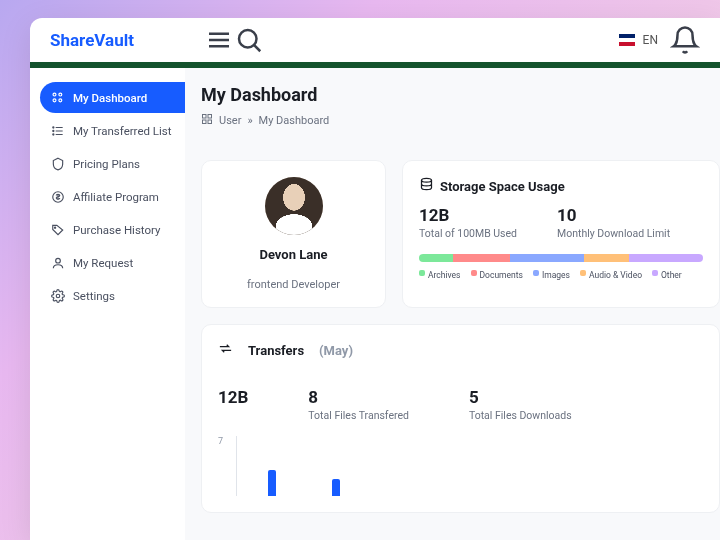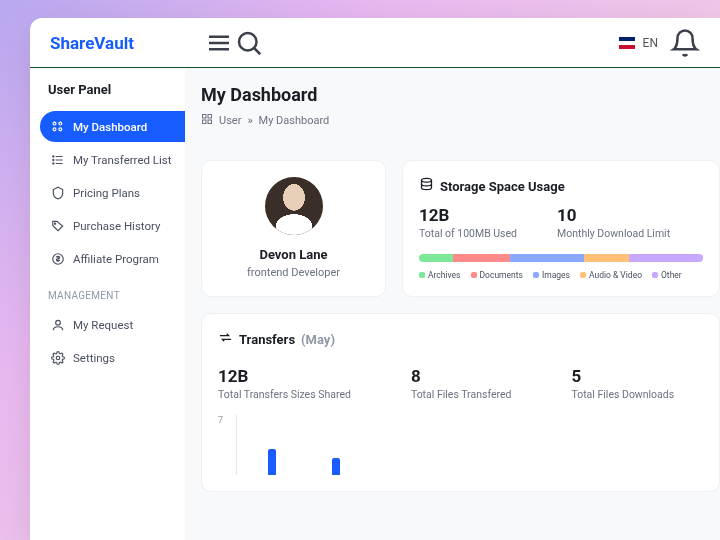--- a/index.html
+++ b/index.html
@@ -1,18 +1,18 @@
 <!DOCTYPE html>
 <html><head>
 <meta charset="utf-8">
 <style>
 *{margin:0;padding:0;box-sizing:border-box;font-family:-apple-system,BlinkMacSystemFont,"Segoe UI",Roboto,sans-serif}
 body{width:720px;height:540px;overflow:hidden;background:linear-gradient(135deg,#b8a8f0 0%,#e8b8f0 30%,#f0c8e8 60%,#a8c8f0 100%)}
 .app{position:absolute;top:18px;left:30px;right:0;bottom:0;background:#fff;border-radius:12px 0 0 0;box-shadow:0 8px 32px rgba(0,0,0,.1);display:flex;flex-direction:column;overflow:hidden}
-.topbar{height:50px;display:flex;align-items:center;padding:0 20px;border-bottom:1px solid #14532d}
+.topbar{height:50px;display:flex;align-items:center;padding:0 20px;border-bottom:6px solid #14532d}
 .logo{font-size:17px;font-weight:700;color:#175cff}
 .top-spacer{flex:0 0 70px}
 .icon-btn{width:30px;height:30px;display:flex;align-items:center;justify-content:center;color:#3a3f4a;cursor:pointer}
 .top-right{margin-left:auto;display:flex;align-items:center;gap:12px}
 .lang{display:flex;align-items:center;gap:8px;font-size:12px;color:#555}
 .flag{width:16px;height:12px;background:linear-gradient(#012169 0 33%,#fff 33% 66%,#c8102e 66%);position:relative}
 .body{flex:1;display:flex;overflow:hidden}
 .sidebar{width:155px;padding:14px 0 14px 10px;overflow:hidden}
 .panel-title{font-size:13px;font-weight:700;color:#1a1d24;padding:0 8px 14px}
 .nav-item{display:flex;align-items:center;gap:8px;padding:8px 10px;border-radius:20px 0 0 20px;font-size:11.5px;color:#4a5060;cursor:pointer;margin-bottom:2px}
@@ -22,41 +22,41 @@
 .section-label{font-size:10px;color:#9099a8;padding:14px 8px 8px;letter-spacing:.3px}
 .main{flex:1;background:#f8f9fb;padding:16px 0 0 16px;overflow:hidden}
 .page-title{font-size:18px;font-weight:700;color:#1a1d24;margin-bottom:8px}
 .breadcrumb{display:flex;align-items:center;gap:6px;font-size:11px;color:#6b7280;margin-bottom:32px}
 .bc-icon svg{width:12px;height:12px}
 .cards-row{display:flex;gap:16px}
 .card{background:#fff;border:1px solid #eef0f3;border-radius:10px;padding:16px}
 .profile-card{width:185px;display:flex;flex-direction:column;align-items:center}
 .avatar{width:58px;height:58px;border-radius:50%;background:linear-gradient(135deg,#f0e0d0,#d8c8b8);margin-bottom:12px;position:relative;overflow:hidden}
 .avatar::after{content:"";position:absolute;inset:0;background:radial-gradient(ellipse 18px 22px at 50% 35%,#e8d0b8 0 60%,transparent 61%),radial-gradient(ellipse 30px 20px at 50% 85%,#fff 0 60%,transparent 61%),linear-gradient(#3a2f28,#3a2f28);background-blend-mode:normal}
-.profile-name{font-size:13px;font-weight:700;color:#1a1d24;margin-bottom:4px}
+.profile-name{font-size:13px;font-weight:700;color:#1a1d24;margin-bottom:16px}
 .profile-role{font-size:11px;color:#6b7280}
 .storage-card{flex:1;min-width:300px}
 .storage-head{display:flex;align-items:center;gap:6px;font-size:13px;font-weight:700;color:#1a1d24;margin-bottom:10px}
 .storage-head svg{width:15px;height:15px}
 .stat-row{display:flex;gap:40px;margin-bottom:14px}
 .stat-val{font-size:17px;font-weight:700;color:#1a1d24}
 .stat-lbl{font-size:10.5px;color:#6b7280;margin-top:2px}
 .bar{height:8px;border-radius:4px;display:flex;overflow:hidden;margin-bottom:8px}
 .seg{height:100%}
 .seg.a{background:#7ce89a;width:12%}
 .seg.b{background:#ff8a8a;width:20%}
 .seg.c{background:#8aa8ff;width:26%}
 .seg.d{background:#ffc078;width:16%}
 .seg.e{background:#c8a8ff;width:26%}
 .legend{display:flex;gap:10px;font-size:8.5px;color:#4a5060;flex-wrap:wrap}
-.legend span{display:flex;align-items:center;gap:3px}
+.legend span{display:flex;gap:3px}
 .dot{width:6px;height:6px;border-radius:2px}
 .dot.a{background:#7ce89a}.dot.b{background:#ff8a8a}.dot.c{background:#8aa8ff}.dot.d{background:#ffc078}.dot.e{background:#c8a8ff}
 .transfers-card{margin-top:16px;padding:16px;background:#fff;border:1px solid #eef0f3;border-radius:10px}
-.tr-title{display:flex;align-items:center;gap:6px;font-size:13px;font-weight:700;color:#1a1d24;margin-bottom:18px}
+.tr-title{display:flex;align-items:center;gap:15px;font-size:13px;font-weight:700;color:#1a1d24;margin-bottom:28px}
 .tr-title .month{color:#9099a8;font-weight:700}
 .tr-title svg{width:15px;height:15px}
 .tr-stats{display:flex;gap:60px;margin-bottom:14px}
 .chart{position:relative;height:60px;padding-left:20px}
 .ylabel{position:absolute;left:0;top:0;font-size:9px;color:#9099a8}
 .axis{position:absolute;left:18px;top:0;bottom:0;width:1px;background:#e0e4ea}
 .bars{display:flex;align-items:flex-end;height:100%;gap:56px;padding-left:30px}
 .cbar{width:8px;background:#175cff;border-radius:2px 2px 0 0}
 </style>
 </head>
@@ -88,21 +88,20 @@
           <svg viewBox="0 0 24 24" fill="none" stroke="currentColor" stroke-width="2">
             <path d="M18 8a6 6 0 0 0-12 0c0 7-3 9-3 9h18s-3-2-3-9"></path>
             <path d="M13.7 21a2 2 0 0 1-3.4 0"></path>
           </svg>
         </div>
     </div>
   </div>
 
   <div class="body">
     <div class="sidebar">
-      <div class="panel-title">User Panel</div>
 
       <div class="nav-item active">
         <span class="nav-icon">
             <svg viewBox="0 0 24 24" fill="none" stroke="currentColor" stroke-width="2">
               <circle cx="6" cy="6" r="2.5"></circle>
               <circle cx="16" cy="6" r="2.5"></circle>
               <circle cx="6" cy="16" r="2.5"></circle>
               <circle cx="16" cy="16" r="2.5"></circle>
             </svg>
           </span>
@@ -125,37 +124,36 @@
         <span class="nav-icon">
             <svg viewBox="0 0 24 24" fill="none" stroke="currentColor" stroke-width="2">
               <path d="M12 2l8 4v6c0 5-3.5 9-8 10-4.5-1-8-5-8-10V6l8-4z"></path>
             </svg>
           </span>
         <span>Pricing Plans</span>
       </div>
       <div class="nav-item">
         <span class="nav-icon">
             <svg viewBox="0 0 24 24" fill="none" stroke="currentColor" stroke-width="2">
+              <circle cx="12" cy="12" r="9"></circle>
+              <path d="M12 7v10M9 9.5c0-1 1-2 3-2s3 1 3 2-1 2-3 2-3 1-3 2 1 2 3 2 3-1 3-2"></path>
+            </svg>
+          </span>
+        <span>Affiliate Program</span>
+      </div>
+      <div class="nav-item">
+        <span class="nav-icon">
+            <svg viewBox="0 0 24 24" fill="none" stroke="currentColor" stroke-width="2">
               <path d="M20 12l-8 8-9-9V4h7l10 8z"></path>
               <circle cx="7" cy="8" r="1"></circle>
             </svg>
           </span>
         <span>Purchase History</span>
       </div>
-      <div class="nav-item">
-        <span class="nav-icon">
-            <svg viewBox="0 0 24 24" fill="none" stroke="currentColor" stroke-width="2">
-              <circle cx="12" cy="12" r="9"></circle>
-              <path d="M12 7v10M9 9.5c0-1 1-2 3-2s3 1 3 2-1 2-3 2-3 1-3 2 1 2 3 2 3-1 3-2"></path>
-            </svg>
-          </span>
-        <span>Affiliate Program</span>
-      </div>
-
-      <div class="section-label">MANAGEMENT</div>
+
 
       <div class="nav-item">
         <span class="nav-icon">
             <svg viewBox="0 0 24 24" fill="none" stroke="currentColor" stroke-width="2">
               <circle cx="12" cy="8" r="4"></circle>
               <path d="M4 21c0-4 4-6 8-6s8 2 8 6"></path>
             </svg>
           </span>
         <span>My Request</span>
       </div>
@@ -245,21 +243,20 @@
         <div class="tr-title">
           <span><svg viewBox="0 0 24 24" fill="none" stroke="currentColor" stroke-width="2">
                 <path d="M3 9h14l-3-3M21 15H7l3 3"></path>
               </svg></span>
           <span>Transfers</span>
           <span class="month">(May)</span>
         </div>
         <div class="tr-stats">
           <div>
             <div class="stat-val">12B</div>
-            <div class="stat-lbl">Total Transfers Sizes Shared</div>
           </div>
           <div>
             <div class="stat-val">8</div>
             <div class="stat-lbl">Total Files Transfered</div>
           </div>
           <div>
             <div class="stat-val">5</div>
             <div class="stat-lbl">Total Files Downloads</div>
           </div>
         </div>

